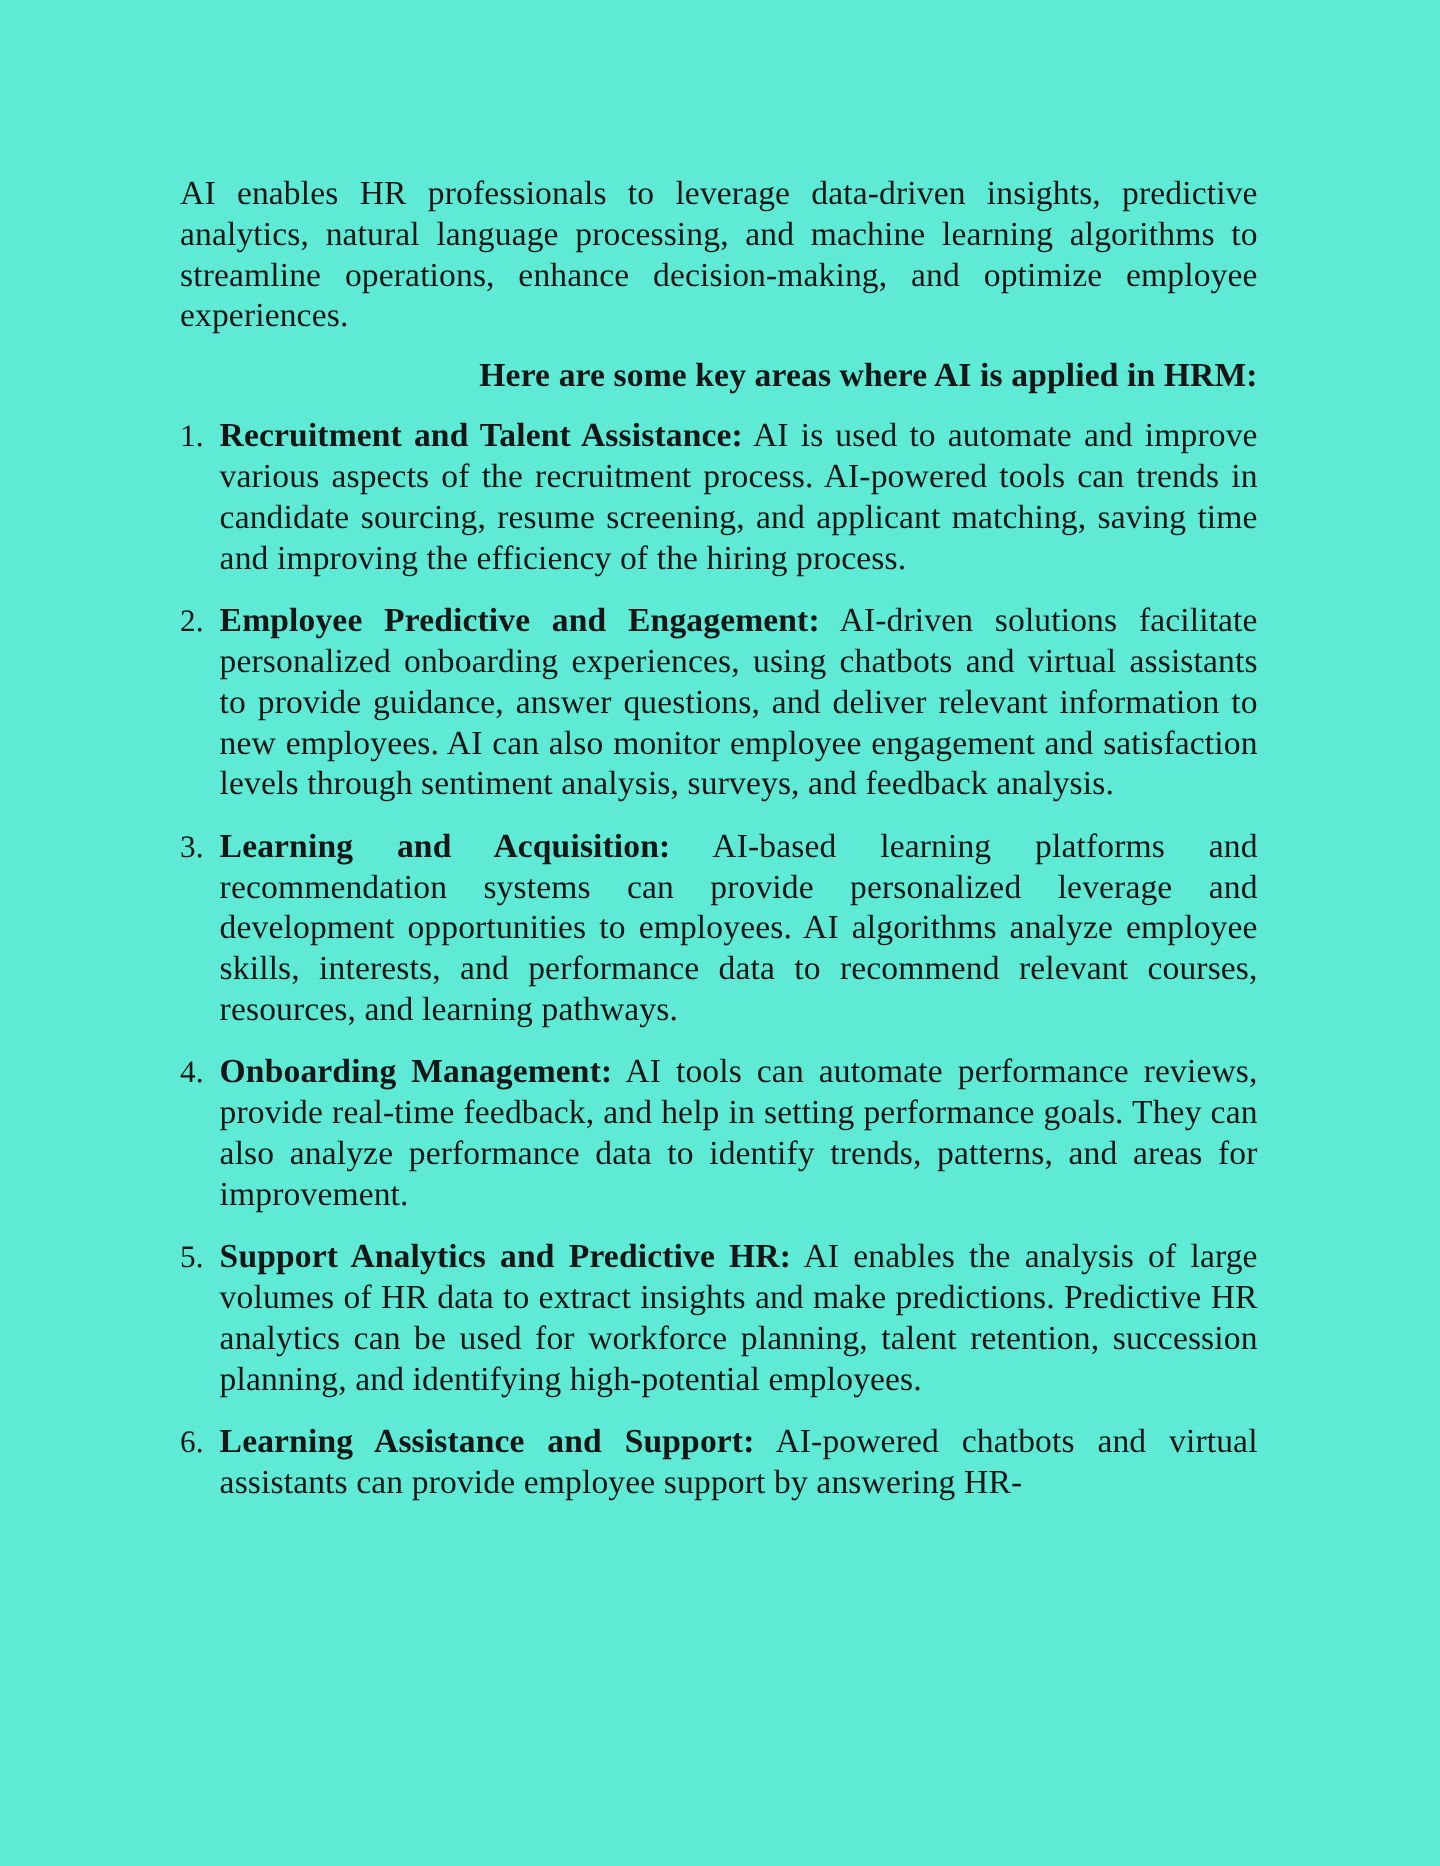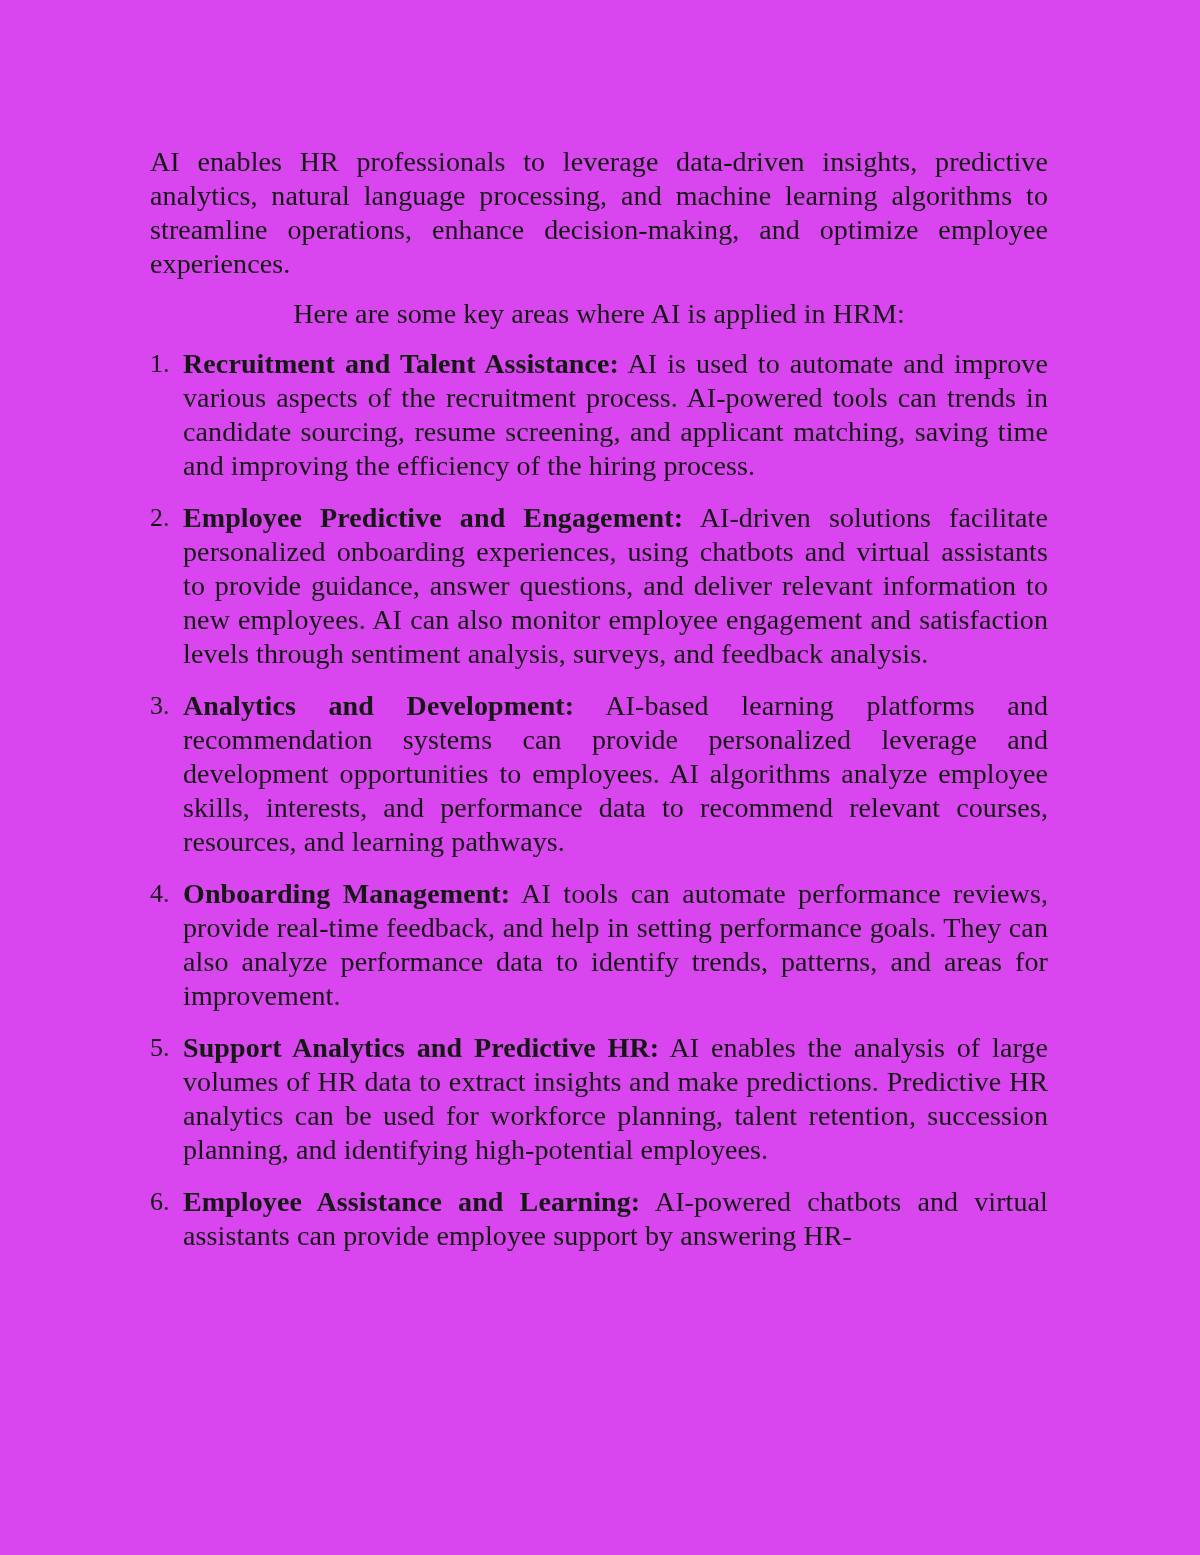--- a/index.html
+++ b/index.html
@@ -4,41 +4,42 @@
 <style>
   html, body {
     margin: 0;
     padding: 0;
     background: #ffffff;
   }
   .page {
     position: relative;
     width: 1200px;
     height: 1555px;
-    background: #d946ef;
+    background: #5eead4;
     overflow: hidden;
     font-family: "Liberation Serif", "DejaVu Serif", serif;
     color: #161616;
   }
   .content {
     position: absolute;
     left: 150px;
     top: 145px;
     width: 898px;
     font-size: 28px;
     line-height: 34px;
     letter-spacing: 0.1px;
   }
   .para {
     margin: 0 0 16px 0;
     text-align: justify;
   }
   .lead-in {
     margin: 0 0 16px 0;
-    text-align: center;
+    text-align: right;
+    font-weight: bold;
   }
   .numbered-list {
     margin: 0;
     padding: 0;
     list-style: none;
   }
   .list-item {
     position: relative;
     margin: 0 0 18px 0;
     padding-left: 33px;
@@ -77,38 +78,38 @@
       </li>
 
       <li class="list-item">
         <span class="item-number">2.</span>
         <span class="item-title">Employee Predictive and Engagement:</span>
         <span class="item-body">AI-driven solutions facilitate personalized onboarding experiences, using chatbots and virtual assistants to provide guidance, answer questions, and deliver relevant information to new employees. AI can also monitor employee engagement and satisfaction levels through sentiment analysis, surveys, and feedback analysis.</span>
       </li>
 
       <li class="list-item">
         <span class="item-number">3.</span>
-        <span class="item-title">Analytics and Development:</span>
+        <span class="item-title">Learning and Acquisition:</span>
         <span class="item-body">AI-based learning platforms and recommendation systems can provide personalized leverage and development opportunities to employees. AI algorithms analyze employee skills, interests, and performance data to recommend relevant courses, resources, and learning pathways.</span>
       </li>
 
       <li class="list-item">
         <span class="item-number">4.</span>
         <span class="item-title">Onboarding Management:</span>
         <span class="item-body">AI tools can automate performance reviews, provide real-time feedback, and help in setting performance goals. They can also analyze performance data to identify trends, patterns, and areas for improvement.</span>
       </li>
 
       <li class="list-item">
         <span class="item-number">5.</span>
         <span class="item-title">Support Analytics and Predictive HR:</span>
         <span class="item-body">AI enables the analysis of large volumes of HR data to extract insights and make predictions. Predictive HR analytics can be used for workforce planning, talent retention, succession planning, and identifying high-potential employees.</span>
       </li>
 
       <li class="list-item">
         <span class="item-number">6.</span>
-        <span class="item-title">Employee Assistance and Learning:</span>
+        <span class="item-title">Learning Assistance and Support:</span>
         <span class="item-body">AI-powered chatbots and virtual assistants can provide employee support by answering HR-</span>
       </li>
 
     </ol>
 
   </div>
 </div>
 
 </body></html>

